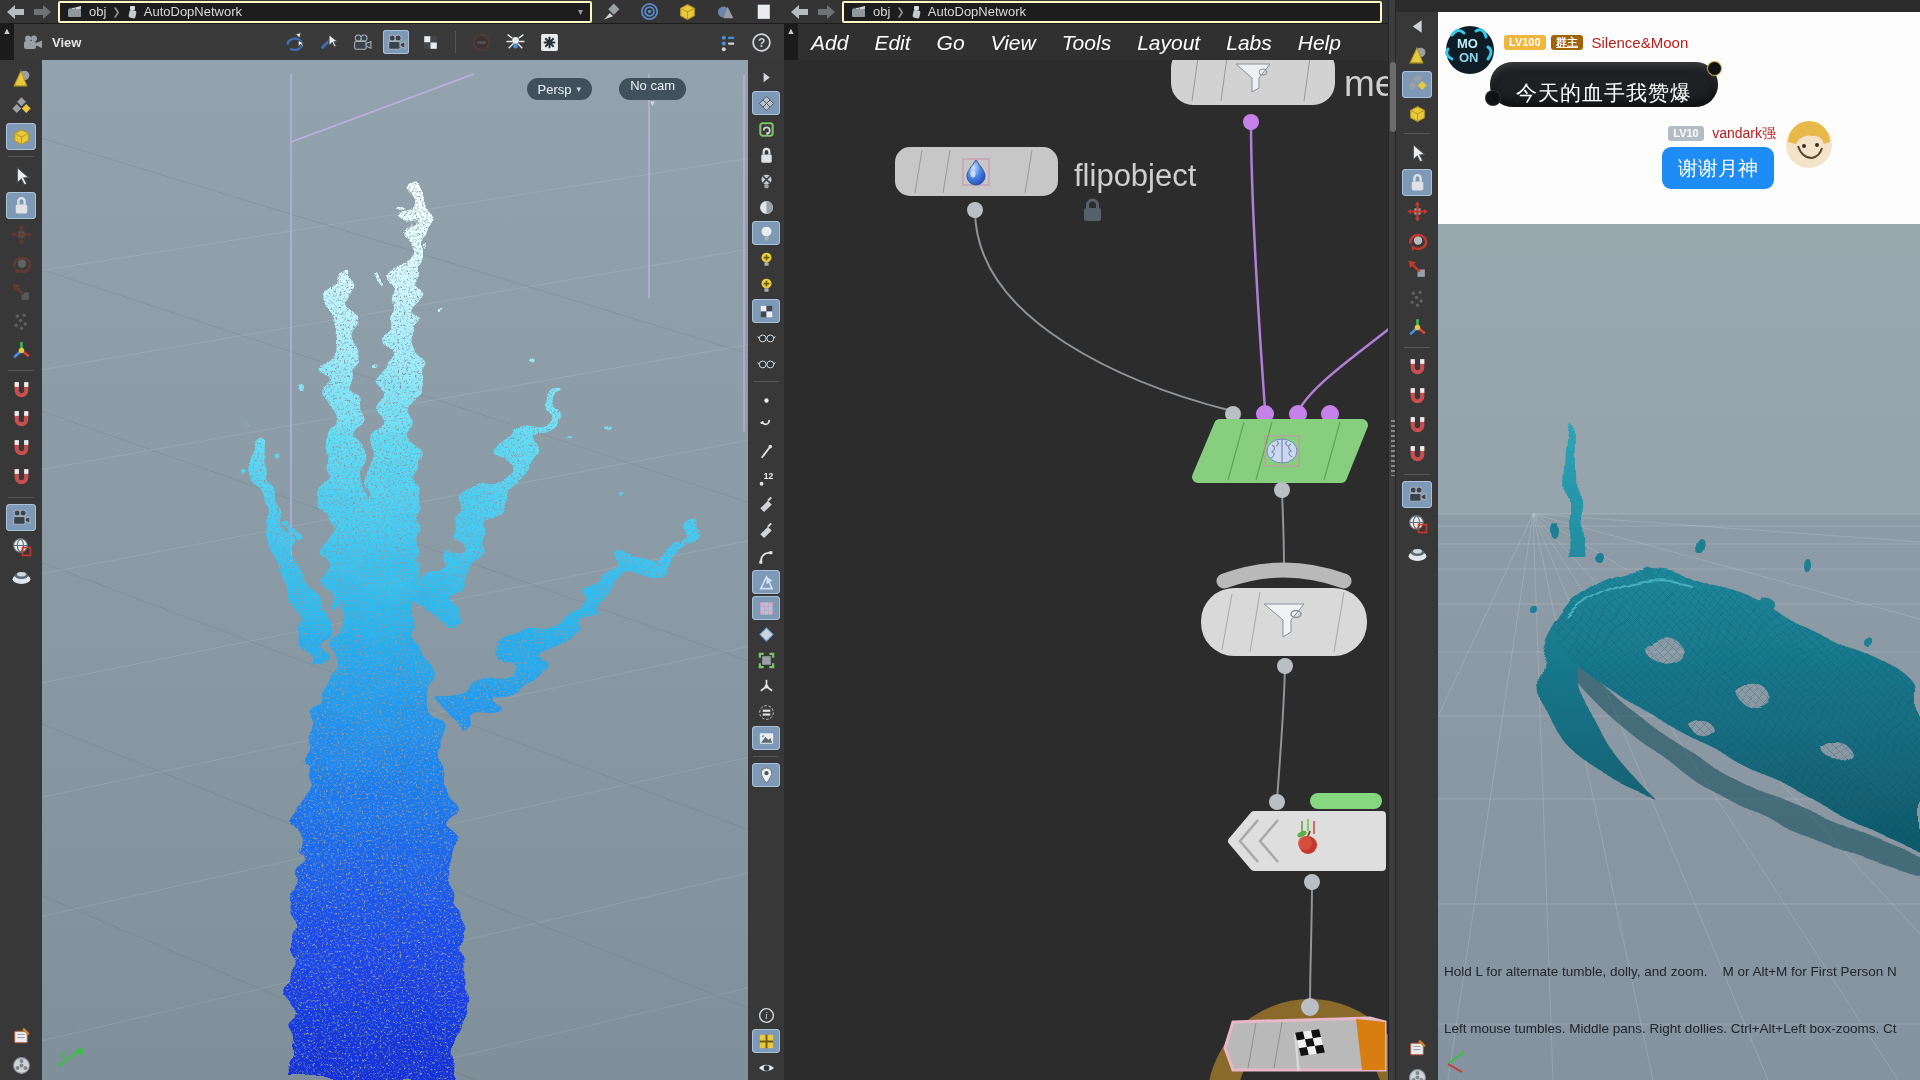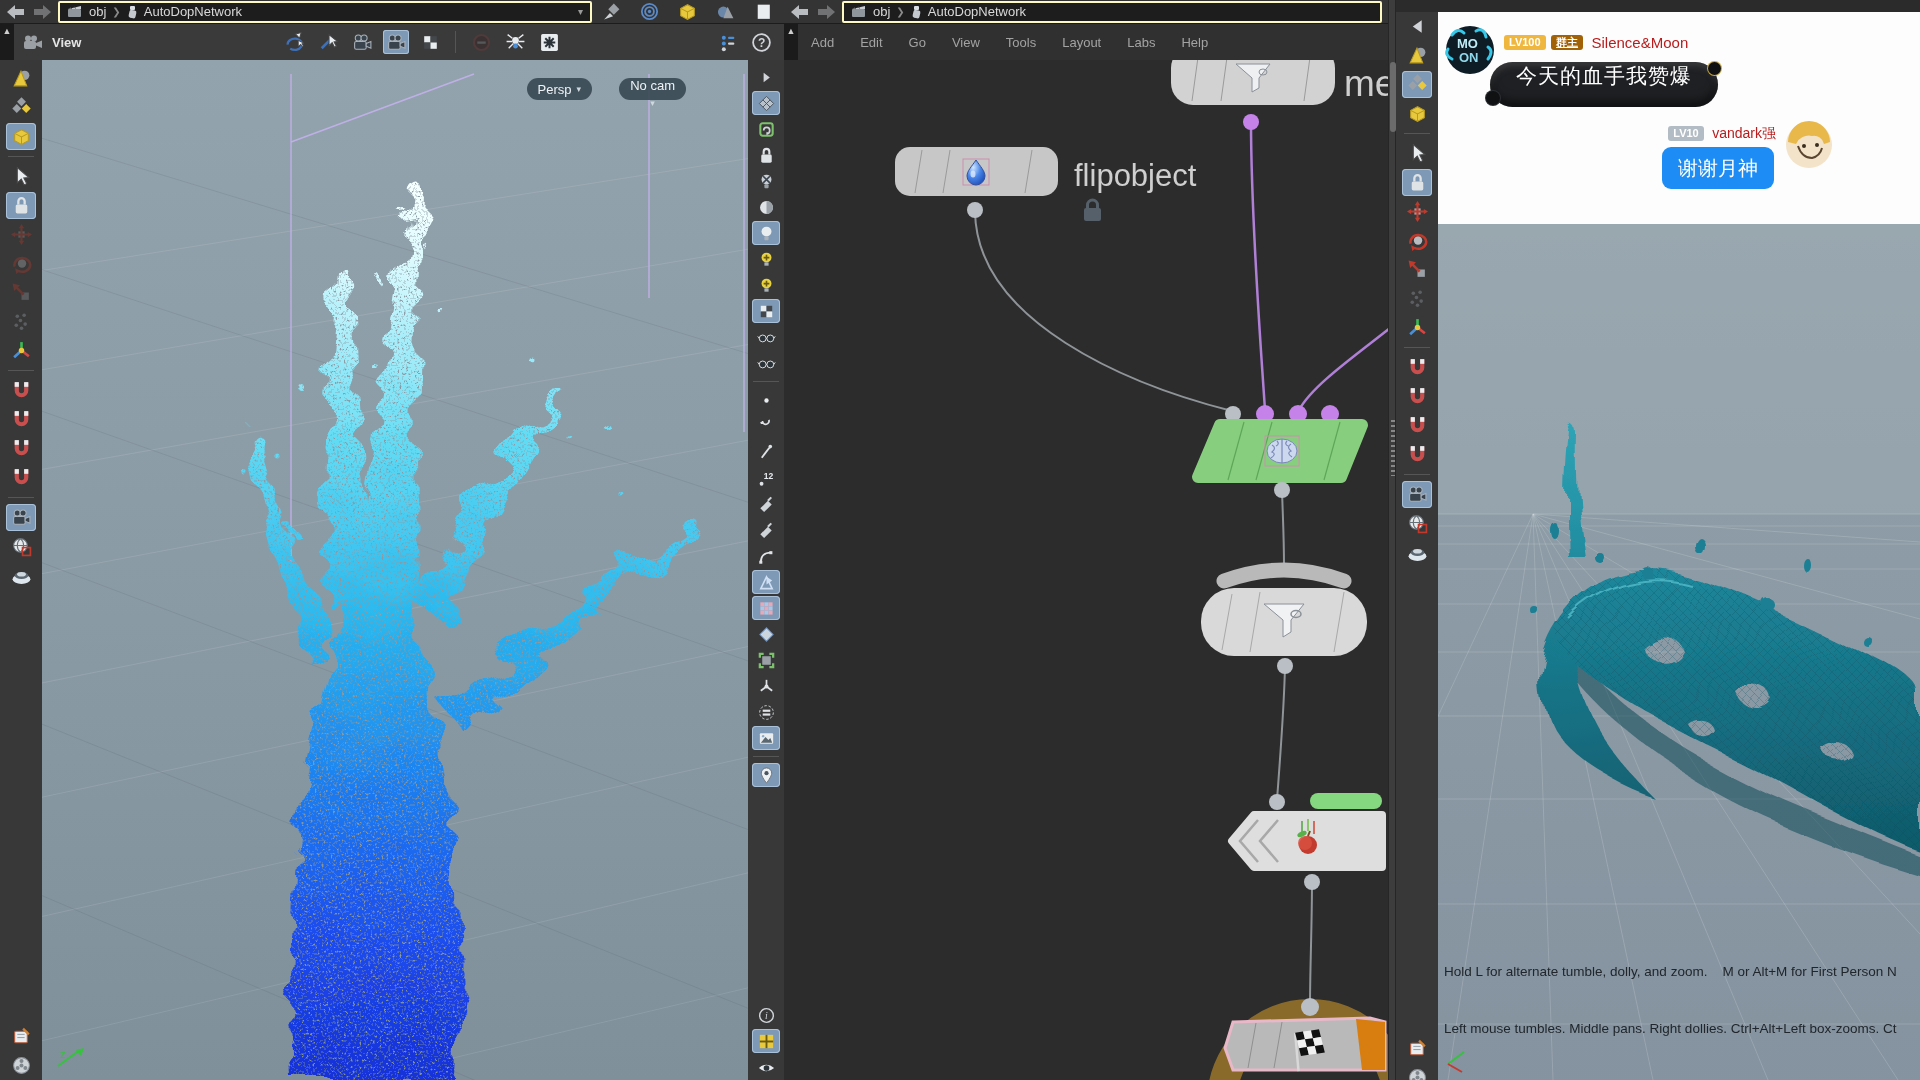--- a/index.html
+++ b/index.html
@@ -13,21 +13,21 @@
   .chip{flex:1;height:18px;background:#1d1d1d;border:2px solid #fef9c3;border-radius:2px;display:flex;align-items:center;gap:6px;padding:0 7px;color:#d8d8d8;font-size:13px;}
   .chip .sep{color:#8a8a8a;font-size:10px;}
   .chip .spring{flex:1;}
   .chip .caret{color:#9a9a9a;font-size:10px;}
   .crumbtxt{white-space:nowrap;}
 
   
   .tabbar{height:36px;background:#3a3a3a;border-bottom:1px solid #232323;display:flex;align-items:center;position:relative;}
   .panecol{width:14px;height:100%;background:#1b1b1b;display:flex;justify-content:center;color:#cfcfcf;font-size:9px;padding-top:2px;box-sizing:border-box;}
   .tabtitle{color:#e4e4e4;font-size:13px;font-weight:bold;margin-left:8px;}
-  .menuitem{color:#a3a3a3;font-size:13px;padding:0 13px;line-height:35px;cursor:default;}
+  .menuitem{color:#ffffff;font-size:21px;padding:0 13px;line-height:35px;cursor:default;font-style:italic;}
   .tbicons{display:flex;align-items:center;gap:8px;}
   .tico{width:26px;height:24px;display:flex;align-items:center;justify-content:center;border-radius:3px;}
   .tico.sel{background:#7e99b5;box-shadow:inset 0 0 0 1px #a9c2da;}
   .tico.dim{opacity:.35;}
   .tvdiv{width:1px;height:22px;background:#555;margin:0 4px;}
 
   
   .stripe{background:#383838;display:flex;flex-direction:column;align-items:center;box-sizing:border-box;padding-top:4px;}
   .stripe .ticon{width:30px;height:27px;display:flex;align-items:center;justify-content:center;border-radius:4px;margin:1px 0;flex:0 0 auto;}
   .stripe .ticon.sel{background:#7e99b5;box-shadow:inset 0 0 0 1px #a9c2da;}
@@ -48,21 +48,21 @@
 
   
   #split{width:8px;background:#3d3d3d;border-left:1px solid #262626;border-right:1px solid #262626;}
   #split .thumb{position:absolute;left:1px;width:6px;height:70px;top:62px;background:#6b6b6b;border-radius:3px;}
   #split .grip{position:absolute;left:2px;width:4px;height:56px;top:420px;background:repeating-linear-gradient(#888 0 2px,transparent 2px 5px);}
 
   
   #chat{background:#fdfdfd;}
   .badge{display:inline-block;border-radius:3px;color:#fff;font-size:11px;font-weight:bold;padding:1px 5px;line-height:13px;vertical-align:middle;}
   .uname{color:#b91c1c;font-size:15px;vertical-align:middle;margin-left:4px;}
-  .bubble-black{position:absolute;background:#1e2023;color:#fff;border-radius:23px;height:45px;display:flex;align-items:flex-start;
+  .bubble-black{position:absolute;background:#1e2023;color:#fff;border-radius:23px;height:45px;display:flex;align-items:flex-end;
     padding:0 26px;font-size:21px;letter-spacing:1px;box-shadow:inset 0 -6px 10px rgba(0,0,0,.5), inset 0 4px 6px rgba(90,90,90,.5);}
   .bubble-black:before{content:"";position:absolute;left:-4px;bottom:2px;width:14px;height:14px;border-radius:50%;background:#101113;box-shadow:0 0 0 1px #2c2f33;}
   .bubble-black:after{content:"";position:absolute;right:-3px;top:0px;width:13px;height:13px;border-radius:50%;background:#101113;box-shadow:0 0 0 1px #caa93c;}
   .bubble-blue{position:absolute;background:#1d8df5;color:#fff;border-radius:9px;height:42px;display:flex;align-items:center;padding:0 16px;font-size:20px;}
 
   
   #helptext{position:absolute;left:6px;bottom:16px;color:#20262b;font-size:13.5px;line-height:19px;white-space:pre;z-index:6;}
 
   .noselect{user-select:none;}
 </style>

